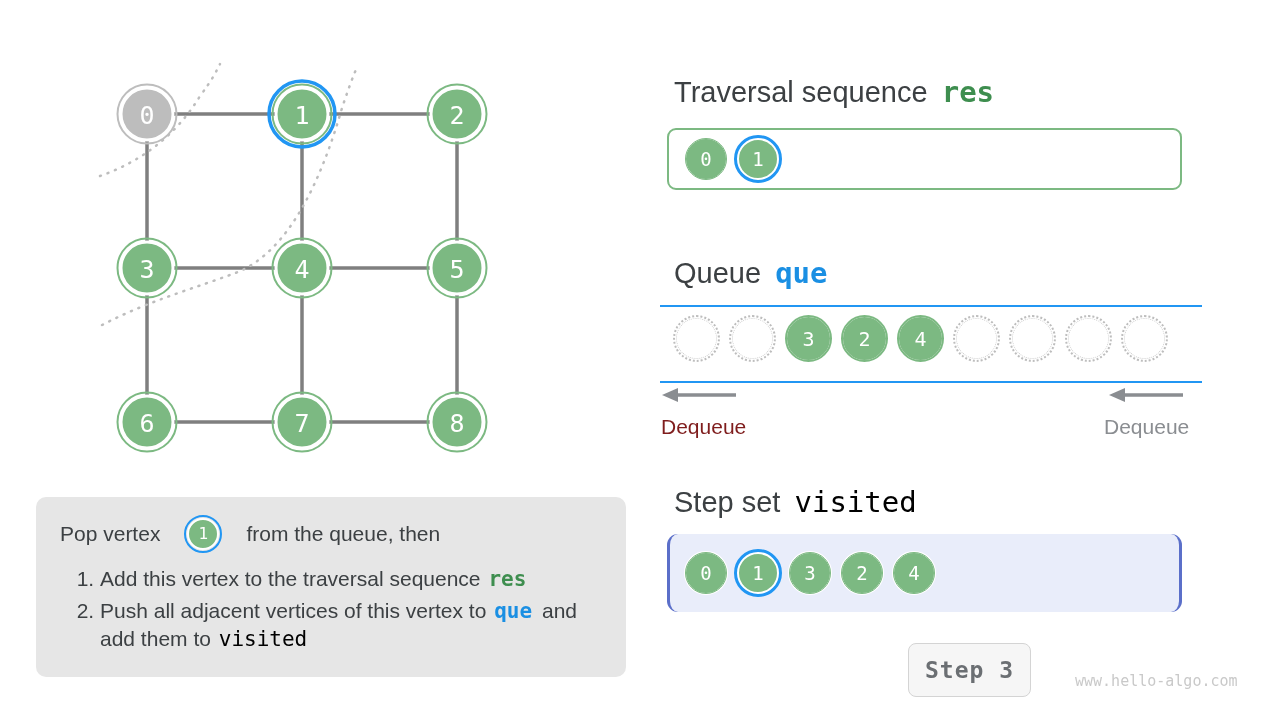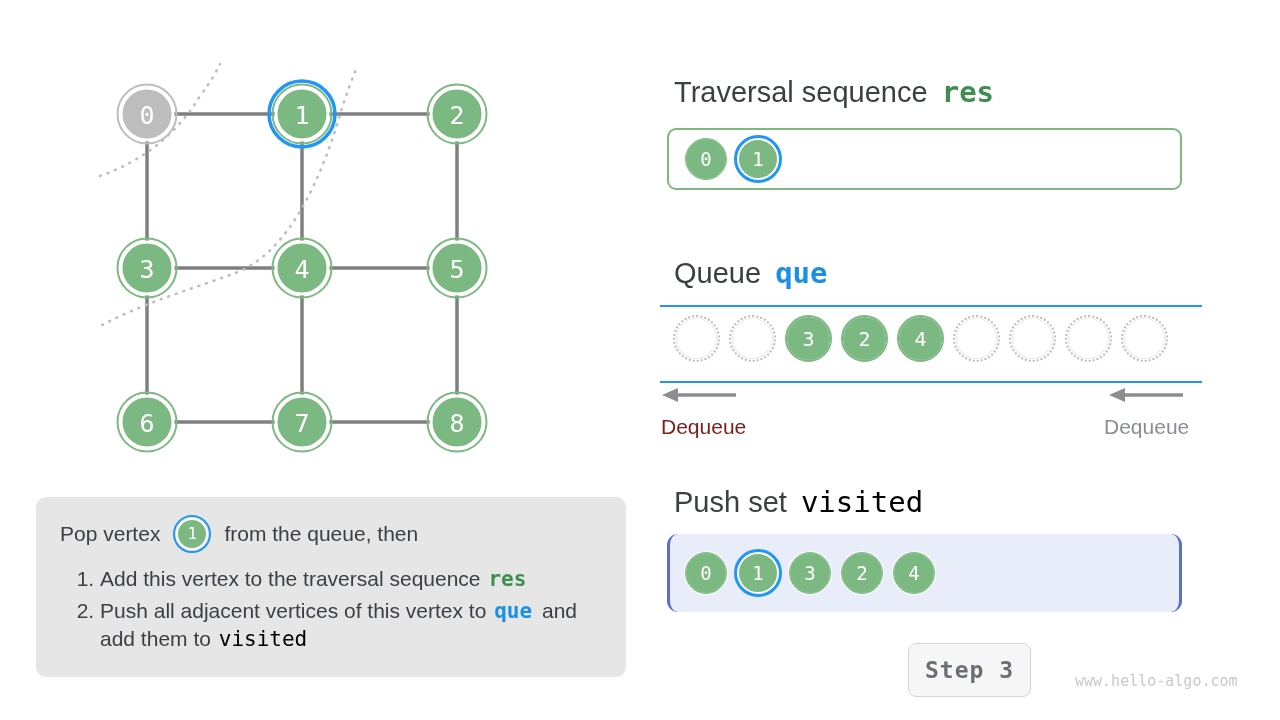--- a/index.html
+++ b/index.html
@@ -40,21 +40,21 @@
     box-sizing: border-box;
     background: #e6e6e6;
     border-radius: 10px;
     padding: 18px 24px 20px 24px;
   }
   .explain-line1 {
     font-size: 21px;
     color: #3c4043;
     display: flex;
     align-items: center;
-    gap: 1px;
+    gap: 12px;
     line-height: 1.1;
     white-space: pre;
   }
   .inline-node {
     display: inline-block;
     width: 38px; height: 38px;
     position: relative;
     margin: 0 12px;
     vertical-align: middle;
     flex: 0 0 auto;
@@ -442,21 +442,21 @@
     <polygon points="2,10 18,3 18,17" fill="#8a8d91"></polygon>
   </svg>
   <svg id="enq-arrow" width="78" height="20">
     <line x1="76" y1="10" x2="14" y2="10" stroke="#8a8d91" stroke-width="3.5"></line>
     <polygon points="2,10 18,3 18,17" fill="#8a8d91"></polygon>
   </svg>
   <div id="deq-label">Dequeue</div>
   <div id="enq-label">Dequeue</div>
 
   <div class="section-title" id="visited-title">
-    <span>Push set</span>
+    <span>Step set</span>
     <span class="mono-indigo" style="margin-left: 6px;">visited</span>
   </div>
   <div id="visited-box">
       <div class="token plain">
         <span class="outer"></span>
         <span class="tnum">0</span>
       </div>
       <div class="token active">
         <span class="outer"></span>
         <span class="tnum">1</span>

